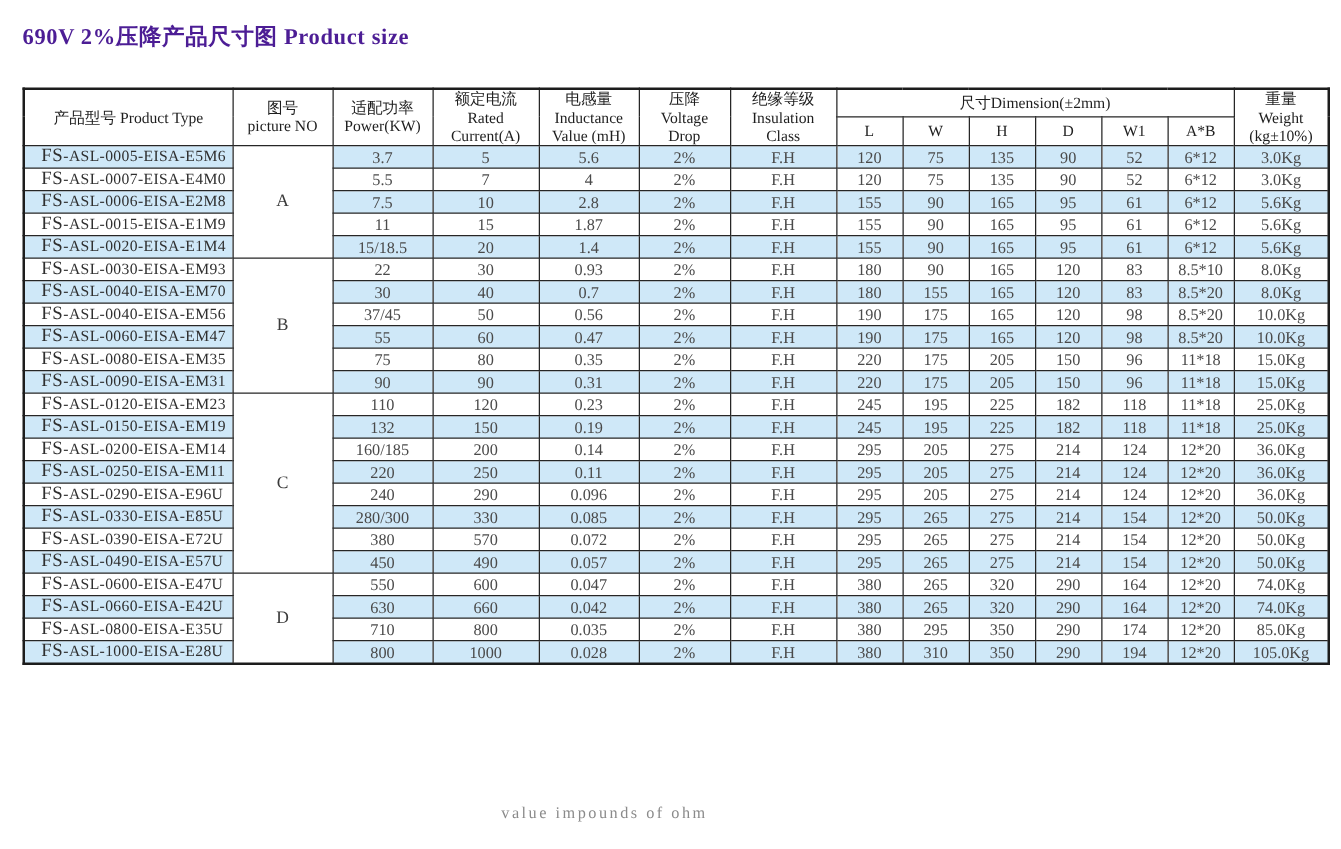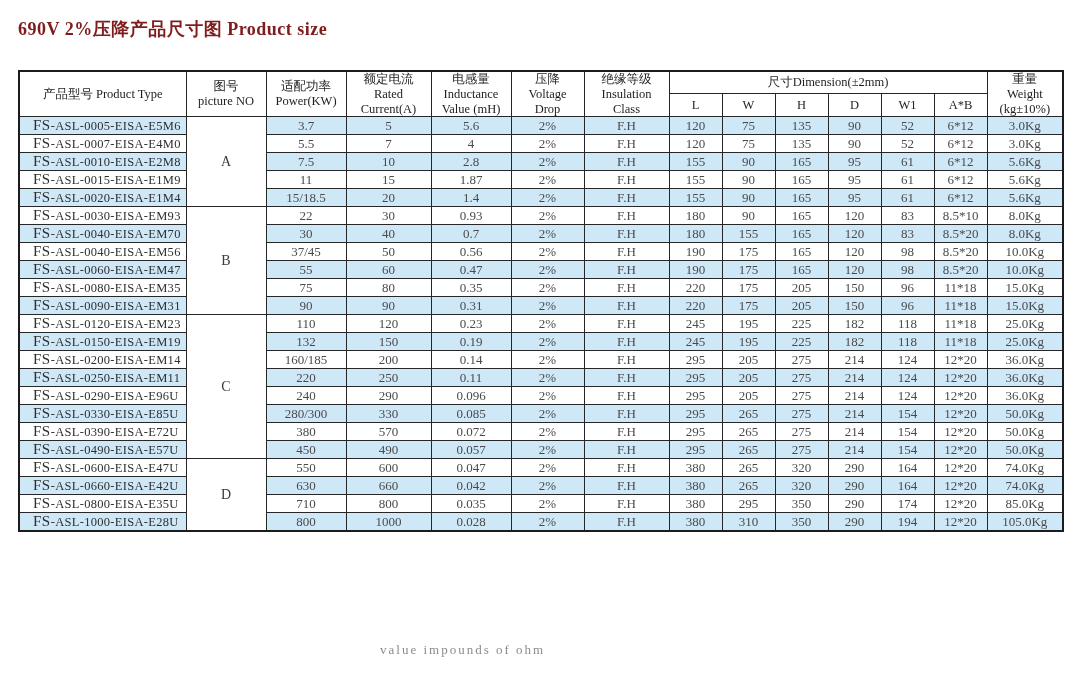--- a/index.html
+++ b/index.html
@@ -10,21 +10,21 @@
   html,body{margin:0;padding:0;}
   body{
     width:1073px;height:679px;
     background:#ffffff;
     position:relative;
     font-family:"Liberation Serif","DejaVu Serif",serif;
     overflow:hidden;
   }
   .title{
     position:absolute;left:18px;top:17px;
-    font-size:18px;font-weight:bold;color:#7f1d1d;
+    font-size:18px;font-weight:bold;color:#4c1d95;
     letter-spacing:0.5px;white-space:nowrap;
   }
   table.spec-table{
     position:absolute;left:18px;top:70px;
     width:1044px;
     border-collapse:collapse;
     table-layout:fixed;
     border:2px solid var(--border);
   }
   .spec-table th,.spec-table td{
@@ -56,21 +56,21 @@
   }
   .spec-table tbody td.col-product{
     text-align:left;
     padding-left:13px;
     color:#2f2f2f;
     font-size:12.5px;
     letter-spacing:0.3px;
   }
   .fs-prefix{font-size:15px;letter-spacing:0.5px;}
   .watermark{
-    position:absolute;left:380px;top:642px;
+    position:absolute;left:401px;top:642px;
     color:rgba(125,125,125,0.9);
     font-size:13px;letter-spacing:2px;
     white-space:nowrap;
     pointer-events:none;
   }
 </style>
 </head>
 <body>
 
 <div class="page">
@@ -153,21 +153,21 @@
           <td>F.H</td>
           <td>120</td>
           <td>75</td>
           <td>135</td>
           <td>90</td>
           <td>52</td>
           <td>6*12</td>
           <td>3.0Kg</td>
         </tr>
         <tr class="shaded">
-          <td class="col-product"><span class="fs-prefix">FS</span><span>-ASL-0010-EISA-E2M8</span></td>
+          <td class="col-product"><span class="fs-prefix">FS</span><span>-ASL-0006-EISA-E2M8</span></td>
           <td>7.5</td>
           <td>10</td>
           <td>2.8</td>
           <td>2%</td>
           <td>F.H</td>
           <td>155</td>
           <td>90</td>
           <td>165</td>
           <td>95</td>
           <td>61</td>

